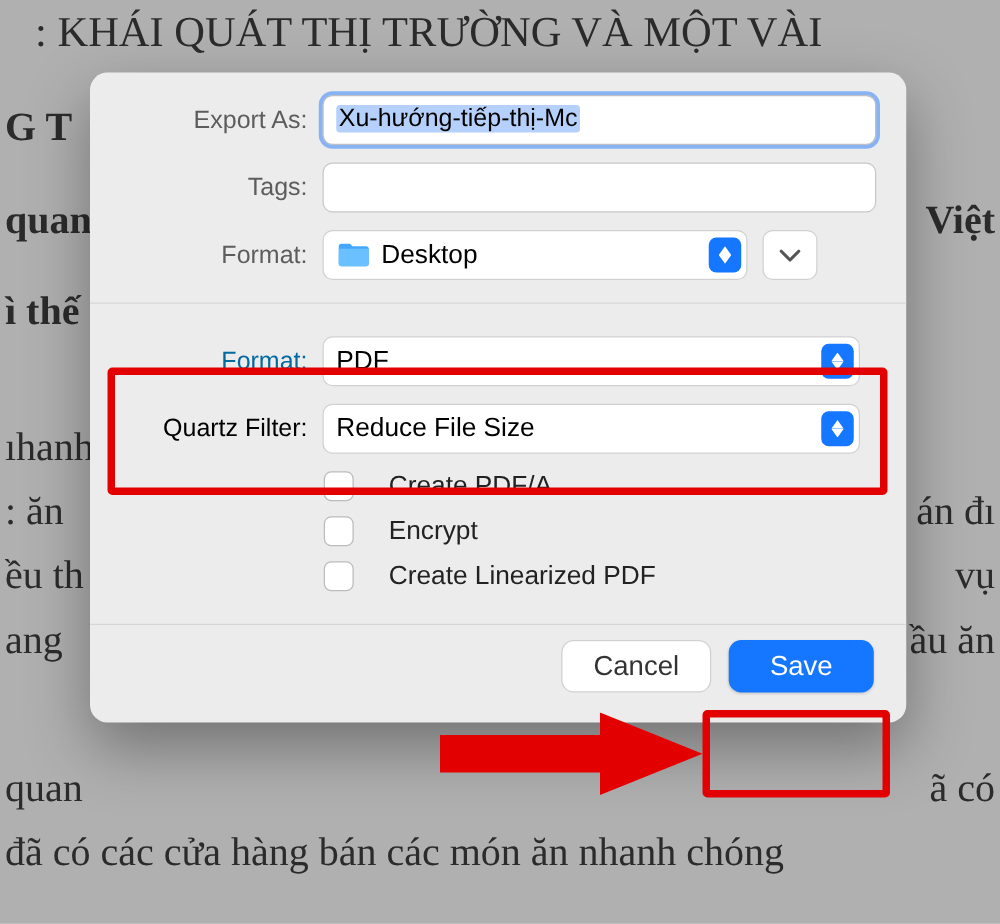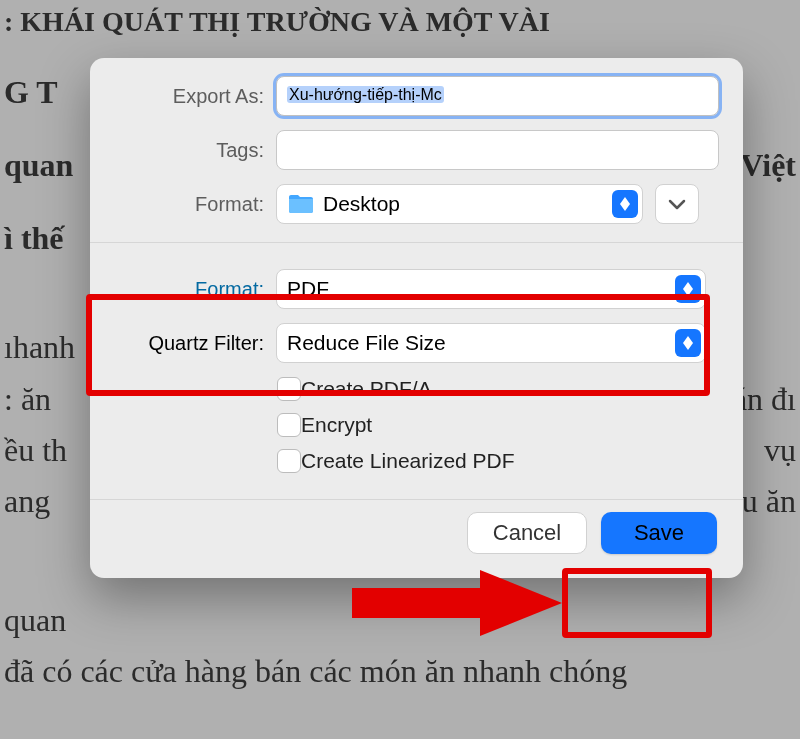--- a/index.html
+++ b/index.html
@@ -14,34 +14,34 @@
     .bg-text {
       position: absolute;
       inset: 0;
       font-family: "Times New Roman", Times, serif;
       color: #2b2b2b;
       padding: 0 4px;
       line-height: 1.6;
       font-size: 32px;
     }
     .bg-text .title {
-      font-weight: 700;
-      font-size: 28px;
+      font-weight: 400;
+      font-size: 34px;
       white-space: nowrap;
+      margin-left: 24px;
     }
     .dialog {
       position: absolute;
       left: 72px;
       top: 58px;
       width: 653px;
       background: #ececec;
       border-radius: 14px;
       box-shadow: 0 20px 50px rgba(0,0,0,0.35);
       padding-bottom: 16px;
-      margin-left: 18px;
     }
     .section {
       padding: 18px 24px 10px 24px;
     }
     .field-row {
       display: flex;
       align-items: center;
       margin-bottom: 14px;
       gap: 12px;
     }
@@ -51,21 +51,21 @@
       font-size: 20px;
       color: #5d5d5d;
     }
     .text-input {
       flex: 1 1 auto;
       height: 40px;
       border-radius: 8px;
       border: 1px solid #c8c8c8;
       background: #fff;
       padding: 0 10px;
-      font-size: 16px;
+      font-size: 20px;
     }
     .text-input.focused {
       outline: 3px solid rgba(14, 110, 255, 0.45);
       border-color: #c0c0c0;
     }
     .selected-text {
       display: inline;
       line-height: 36px;
       background: #b5d1fb;
       border-radius: 3px;
@@ -77,21 +77,21 @@
       background: #fff;
       border: 1px solid #d1d1d1;
       border-radius: 8px;
       display: flex;
       align-items: center;
       padding: 0 4px 0 10px;
       font-size: 21px;
       flex: 0 0 auto;
       min-width: 0;
     }
-    .popup-btn.where { width: 367px; }
+    .popup-btn.where { width: 340px; }
     .popup-btn.filter { width: 430px; }
     .popup-label { flex: 1 1 auto; white-space: nowrap; overflow: hidden; text-overflow: ellipsis; }
     .popup-arrows {
       width: 26px; height: 28px; background: #1576ff;
       border-radius: 6px; display:flex; flex-direction:column;
       align-items:center; justify-content:center; gap:0;
       flex: 0 0 auto;
     }
     .popup-arrows svg { display:block; }
     .expand-btn {
@@ -101,39 +101,39 @@
       display: flex; align-items: center; justify-content: center;
     }
     .folder-icon {
       width: 28px; height: 22px; margin-right: 8px;
       flex: 0 0 auto;
     }
     hr.dlg-sep {
       border: none; border-top: 1px solid #d6d6d6; margin: 4px 0;
     }
     .checkbox-row {
-      display: flex; align-items: center; gap: 0;
+      display: flex; align-items: center; gap: 28px;
       margin-bottom: 12px; margin-left: 163px;
     }
     .checkbox {
       width: 24px; height: 24px; border-radius: 6px;
       background: #fff; border: 1px solid #bcbcbc;
     }
     .chk-label { font-size: 21px; color: #222; }
     .btn-row {
       display: flex; justify-content: flex-end; align-items: center;
       gap: 14px; padding: 8px 26px 8px 24px;
     }
     .btn {
       height: 42px; border-radius: 10px; font-size: 22px;
       border: none; padding: 12px 28px; display:inline-flex;
       align-items:center; justify-content:center;
     }
     .btn-cancel { background: #fff; border: 1px solid #d1d1d1; color:#333; width: 120px;}
-    .btn-save { background: #1576ff; color: #000000; width: 116px; box-shadow: 0 1px 2px rgba(0,0,0,0.15);}
+    .btn-save { background: #1576ff; color: #ffffff; width: 116px; box-shadow: 0 1px 2px rgba(0,0,0,0.15);}
     
     .highlight-box {
       position: absolute; border: 6px solid #e30000; border-radius: 4px;
       pointer-events: none;
     }
     .arrow-wrap { position:absolute; pointer-events:none; }
   </style>
 </head>
 <body>
 
@@ -162,20 +162,21 @@
     <span>ều th</span>
     <span>vụ</span>
   </div>
   <div style="display:flex;justify-content:space-between;">
     <span>ang</span>
     <span>ầu ăn</span>
   </div>
   <div style="height:68px;"></div>
   <div style="display:flex;justify-content:space-between;">
     <span>quan</span>
+    <span>ã có</span>
   </div>
   <div style="display:flex;justify-content:space-between;">
     <span>đã có các cửa hàng bán các món ăn nhanh chóng</span>
   </div>
 </div>
 
 <div class="dialog">
 
   <div class="section">
     <div class="field-row">

